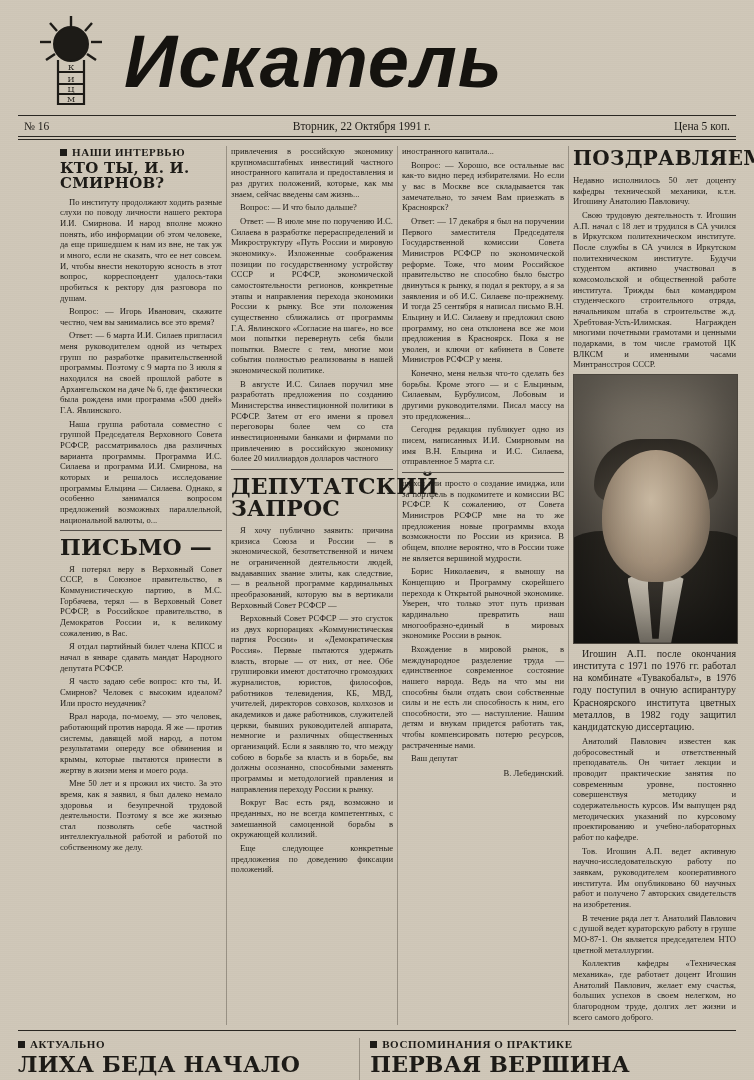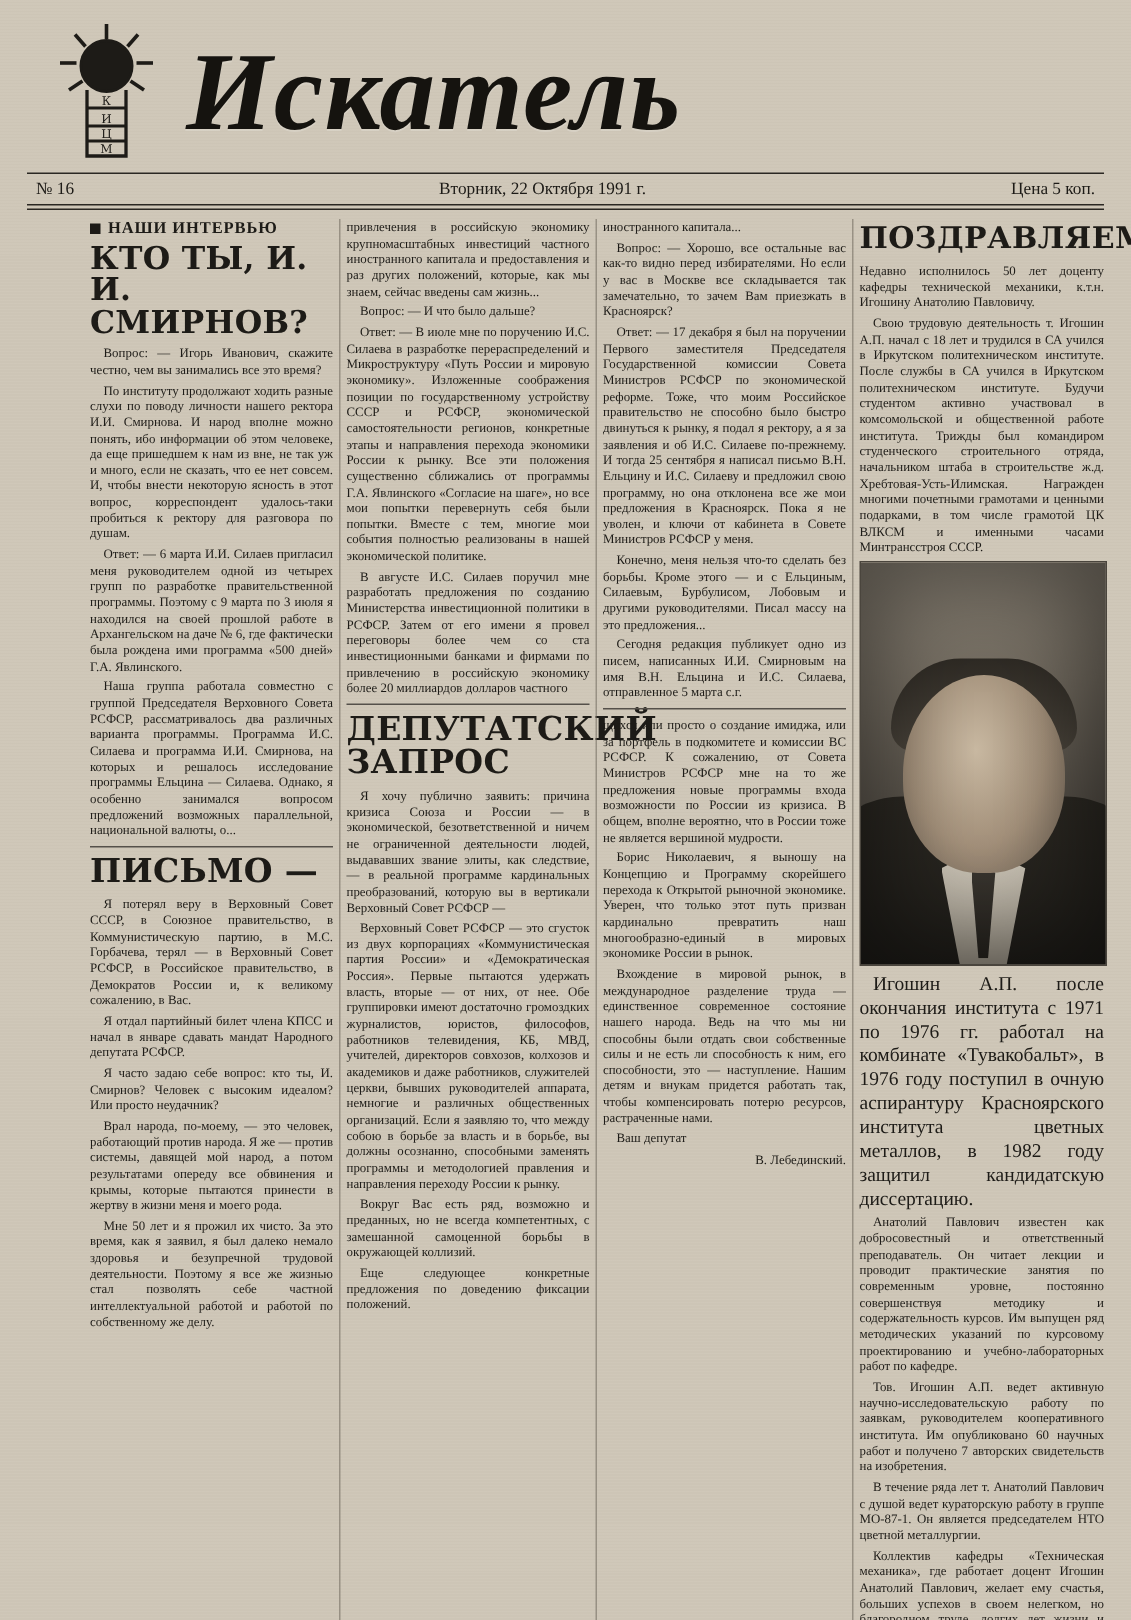--- a/index.html
+++ b/index.html
@@ -27,21 +27,21 @@
   }
   .inner{position:relative;padding:8px 18px 0 18px;}
 
   
   .masthead{display:flex;align-items:center;justify-content:flex-start;gap:10px;padding:6px 0 0 14px;}
   .logo{
     width:78px;height:96px;position:relative;flex:0 0 auto;
   }
   .logo svg{display:block;}
   .paper-title{
-    font-family:Liberation Serif, serif;
+    font-family:Liberation Sans, sans-serif;
     font-size:74px;
     font-weight:bold;
     font-style:italic;
     letter-spacing:1px;
     line-height:0.95;
     color:#15130f;
     margin-left:4px;
     text-shadow:0 1px 0 rgba(255,255,255,.18);
   }
   .subtitle{
@@ -63,21 +63,21 @@
   .cols{display:flex;gap:4px;margin-top:6px;justify-content:flex-end;}
   .col{width:162px;}
   .col.wide{width:163px;}
   .colsep{width:1px;background:#6b655a;align-self:stretch;opacity:.55;}
 
   .sect-head{display:flex;align-items:center;gap:5px;font-size:11px;font-weight:bold;letter-spacing:.6px;margin:0 0 3px 0;}
   .sq{width:7px;height:7px;background:#1d1b17;display:inline-block;}
   .headline{
     font-family:"DejaVu Serif", serif;
     font-weight:bold;
-    font-size:21px;
+    font-size:15px;
     line-height:1.02;
     margin:2px 0 5px 0;
     letter-spacing:.2px;
   }
   .headline.big{font-size:22px;}
   p{
     margin:0 0 3px 0;
     font-size:8.6px;
     line-height:1.24;
     text-align:justify;
@@ -121,21 +121,21 @@
     position:absolute;left:50%;bottom:0;transform:translateX(-50%);
     width:56px;height:78px;background:linear-gradient(180deg,#cfc8ba,#9a9386);
     clip-path:polygon(50% 0,100% 18%,78% 100%,22% 100%,0 18%);
   }
   .photo .tie{
     position:absolute;left:50%;bottom:4px;transform:translateX(-50%);
     width:16px;height:66px;background:linear-gradient(180deg,#3a3630,#26231e);
     clip-path:polygon(50% 0,100% 14%,70% 100%,30% 100%,0 14%);
   }
   .photo .vign{position:absolute;inset:0;box-shadow:inset 0 0 60px 14px rgba(0,0,0,.45);}
-  .caption{font-size:13px;line-height:1.22;text-align:justify;text-indent:9px;margin:2px 0 3px 0;}
+  .caption{font-size:10px;line-height:1.22;text-align:justify;text-indent:9px;margin:2px 0 3px 0;}
 
   
   .bottom{margin-top:7px;}
   .bottom-head{display:flex;gap:10px;}
   .halfsep{width:1px;background:#6b655a;opacity:.55;}
 </style>
 </head>
 <body>
 
 <div class="page">
@@ -183,22 +183,22 @@
     <div class="doubleRule"></div>
 
     <div class="cols">
 
       <div class="col">
         <div class="sect-head">
           <span class="sq"></span>
           <span>НАШИ ИНТЕРВЬЮ</span>
         </div>
         <div class="headline">КТО ТЫ, И. И. СМИРНОВ?</div>
+        <p>По институту продолжают ходить разные слухи по поводу личности нашего ректора И.И. Смирнова. И народ вполне можно понять, ибо информации об этом человеке, да еще пришедшем к нам из вне, не так уж и много, если не сказать, что ее нет совсем. И, чтобы внести некоторую ясность в этот вопрос, корреспондент удалось-таки пробиться к ректору для разговора по душам.</p>
         <p>Вопрос: — Игорь Иванович, скажите честно, чем вы занимались все это время?</p>
-        <p>По институту продолжают ходить разные слухи по поводу личности нашего ректора И.И. Смирнова. И народ вполне можно понять, ибо информации об этом человеке, да еще пришедшем к нам из вне, не так уж и много, если не сказать, что ее нет совсем. И, чтобы внести некоторую ясность в этот вопрос, корреспондент удалось-таки пробиться к ректору для разговора по душам.</p>
         <p>Ответ: — 6 марта И.И. Силаев пригласил меня руководителем одной из четырех групп по разработке правительственной программы. Поэтому с 9 марта по 3 июля я находился на своей прошлой работе в Архангельском на даче № 6, где фактически была рождена ими программа «500 дней» Г.А. Явлинского.</p>
         <p>Наша группа работала совместно с группой Председателя Верховного Совета РСФСР, рассматривалось два различных варианта программы. Программа И.С. Силаева и программа И.И. Смирнова, на которых и решалось исследование программы Ельцина — Силаева. Однако, я особенно занимался вопросом предложений возможных параллельной, национальной валюты, о...</p>
         <p></p>
 
         <div class="rule-sm"></div>
         <div class="headline big">ПИСЬМО —</div>
         <p>Я потерял веру в Верховный Совет СССР, в Союзное правительство, в Коммунистическую партию, в М.С. Горбачева, терял — в Верховный Совет РСФСР, в Российское правительство, в Демократов России и, к великому сожалению, в Вас.</p>
         <p>Я отдал партийный билет члена КПСС и начал в январе сдавать мандат Народного депутата РСФСР.</p>
         <p>Я часто задаю себе вопрос: кто ты, И. Смирнов? Человек с высоким идеалом? Или просто неудачник?</p>
         <p>Врал народа, по-моему, — это человек, работающий против народа. Я же — против системы, давящей мой народ, а потом результатами опереду все обвинения и крымы, которые пытаются принести в жертву в жизни меня и моего рода.</p>

